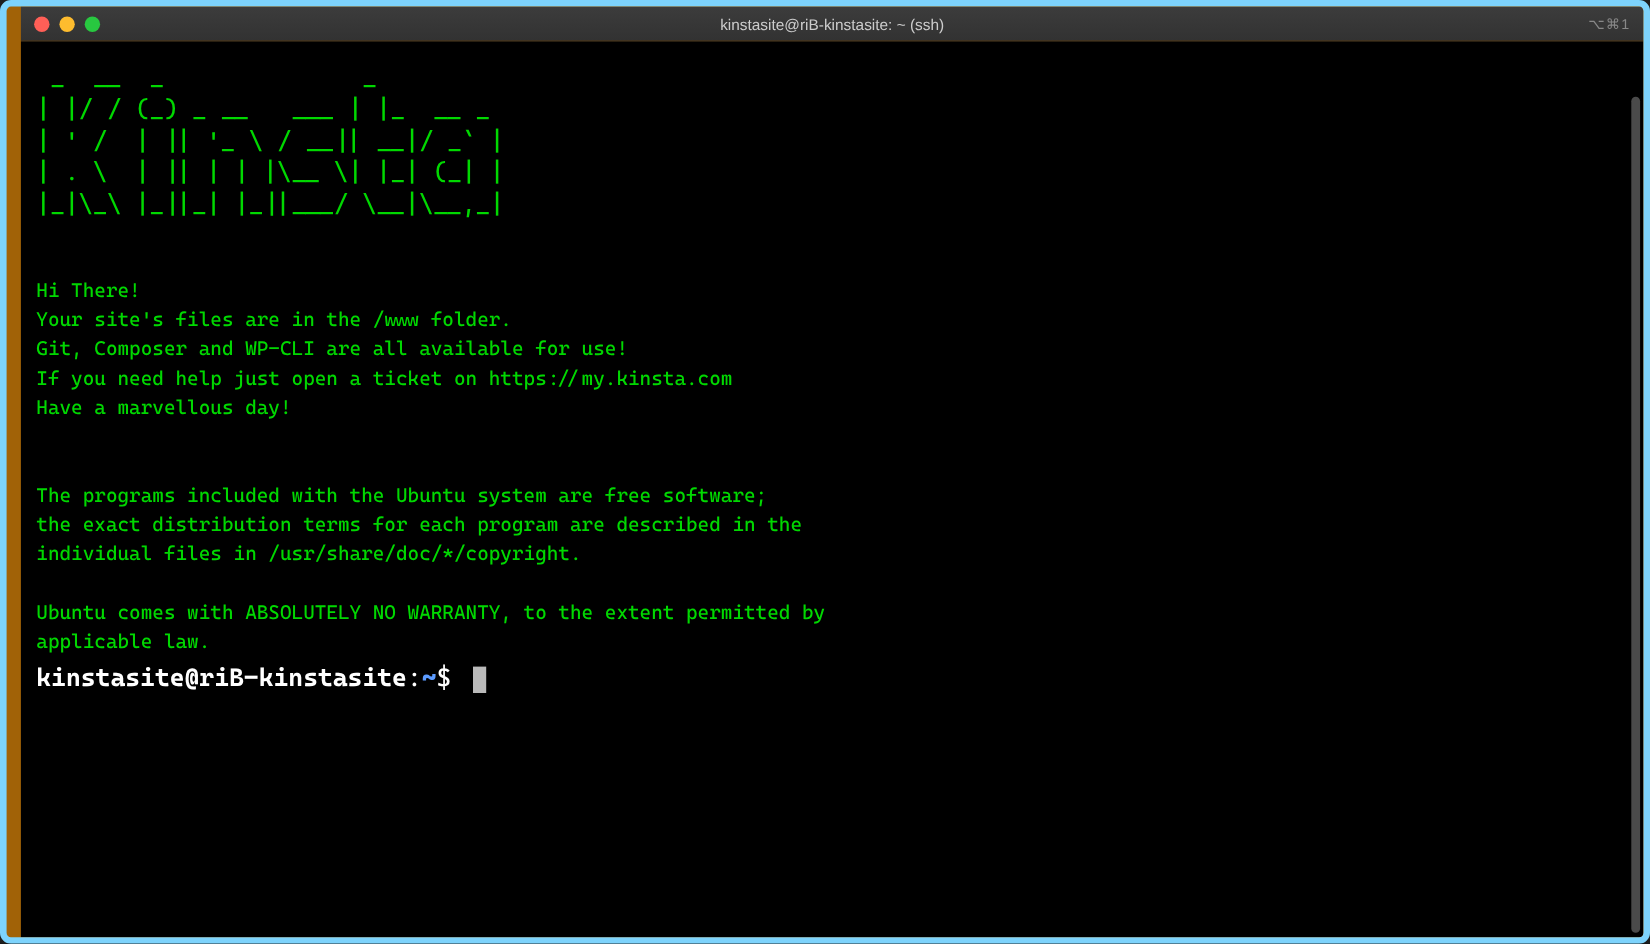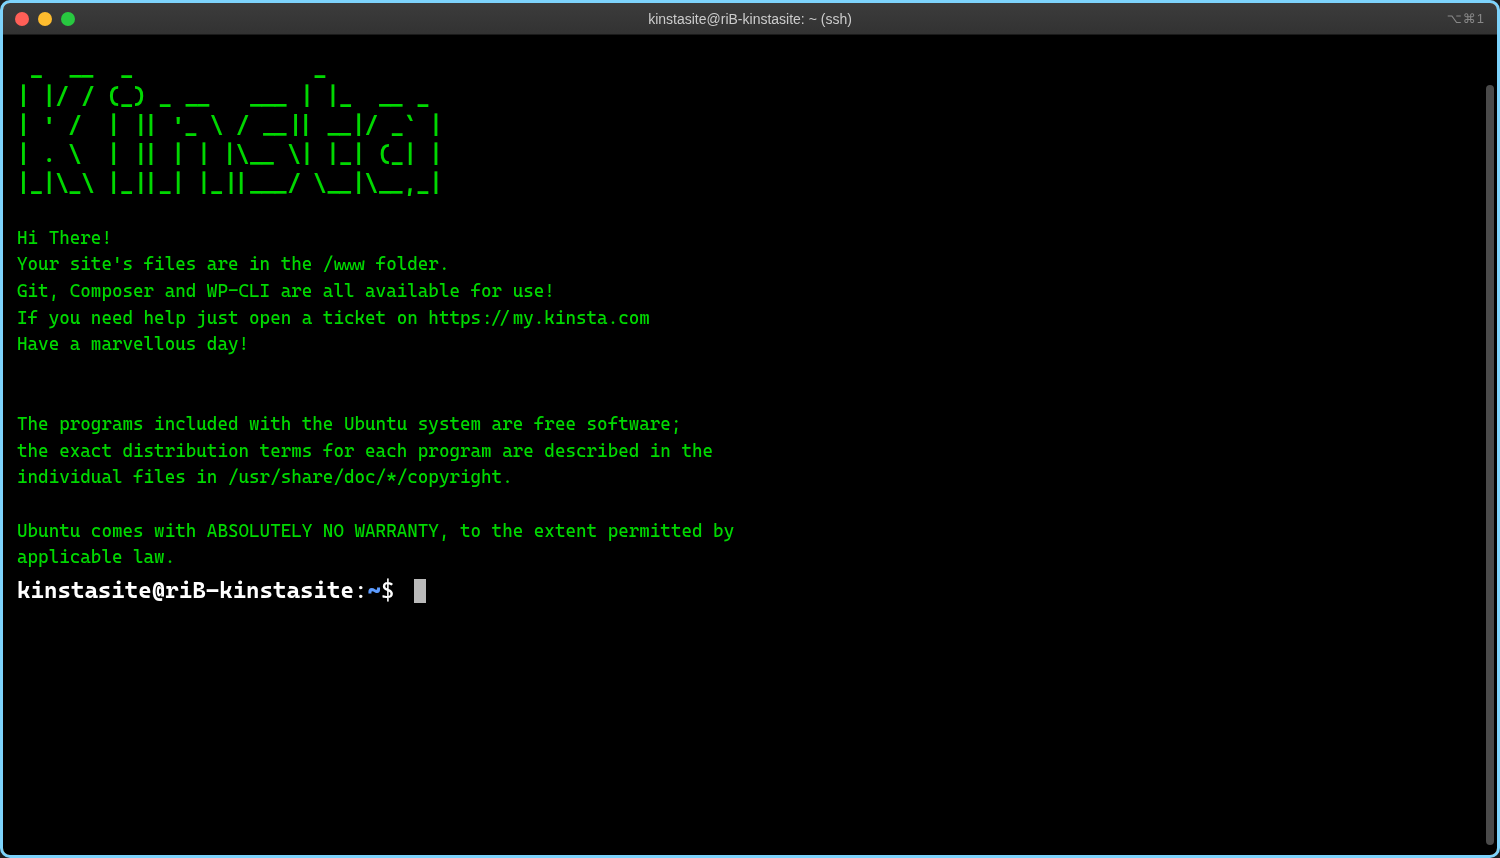--- a/index.html
+++ b/index.html
@@ -10,26 +10,27 @@
     body {
       background: #1e1e1e;
       font-family: "SF Mono", Monaco, "Cascadia Code", "Roboto Mono", Consolas, "Courier New", monospace;
       overflow: hidden;
       width: 1500px;
       height: 858px;
     }
     .window {
       width: 100%;
       height: 100%;
-      background: #fef9c3;
+      background: #a16207;
       border-radius: 10px;
       overflow: hidden;
       display: flex;
       flex-direction: column;
-      border: 3px solid #7dd3fc;
+      border: 6px solid #7dd3fc;
+      padding-left: 13px;
     }
     .titlebar {
       height: 32px;
       background: linear-gradient(180deg, #3c3c3c 0%, #323232 100%);
       display: flex;
       align-items: center;
       padding: 0 12px;
       position: relative;
       border-bottom: 1px solid #1a1a1a;
       flex-shrink: 0;
@@ -74,22 +75,22 @@
       font-size: 18px;
       line-height: 1.48;
       white-space: pre;
       font-weight: 500;
     }
     .ascii-art {
       color: #00d800;
       font-size: 22px;
       line-height: 1.32;
       white-space: pre;
-      font-weight: 700;
-      margin-bottom: 0;
+      font-weight: 400;
+      margin-bottom: 24px;
     }
     .motd-line {
       color: #00d800;
     }
     .prompt-line {
       display: flex;
       align-items: flex-end;
       font-size: 23px;
       white-space: pre;
       font-weight: 500;

